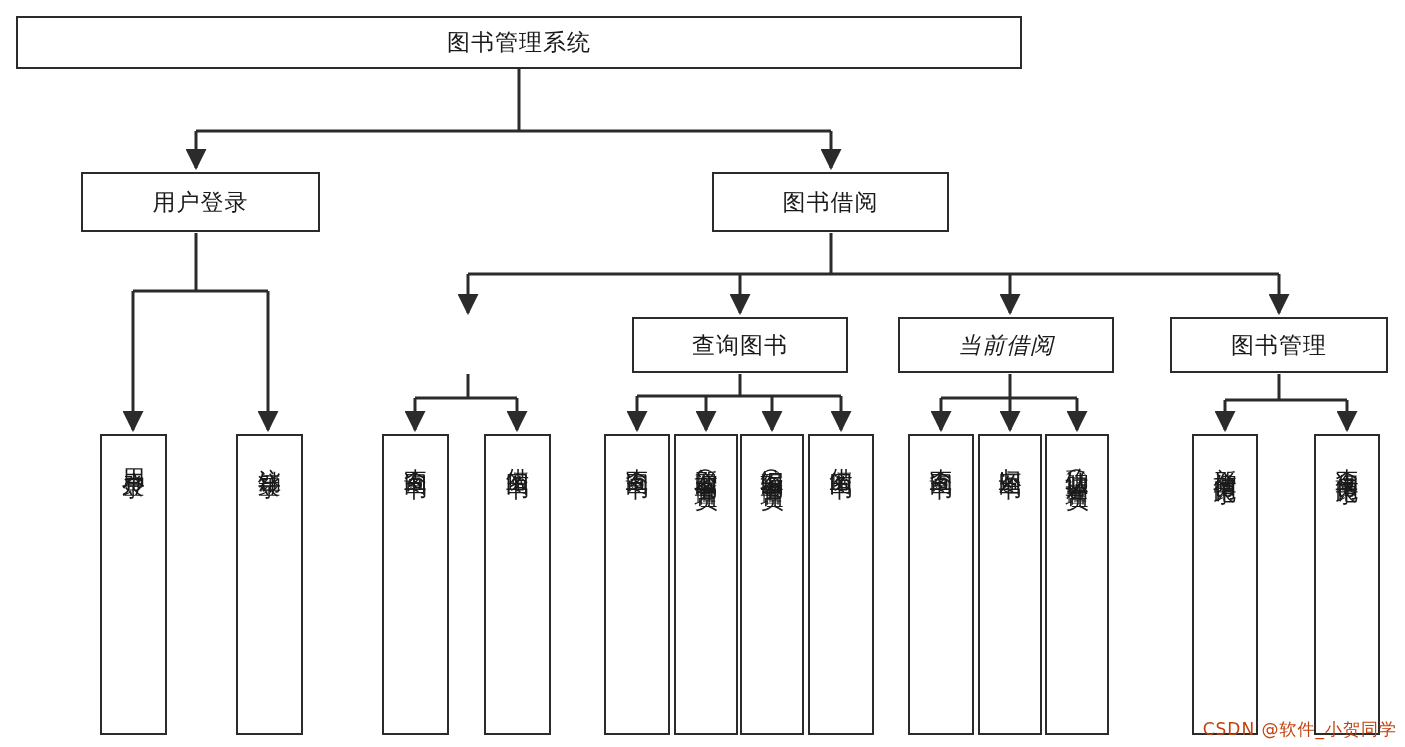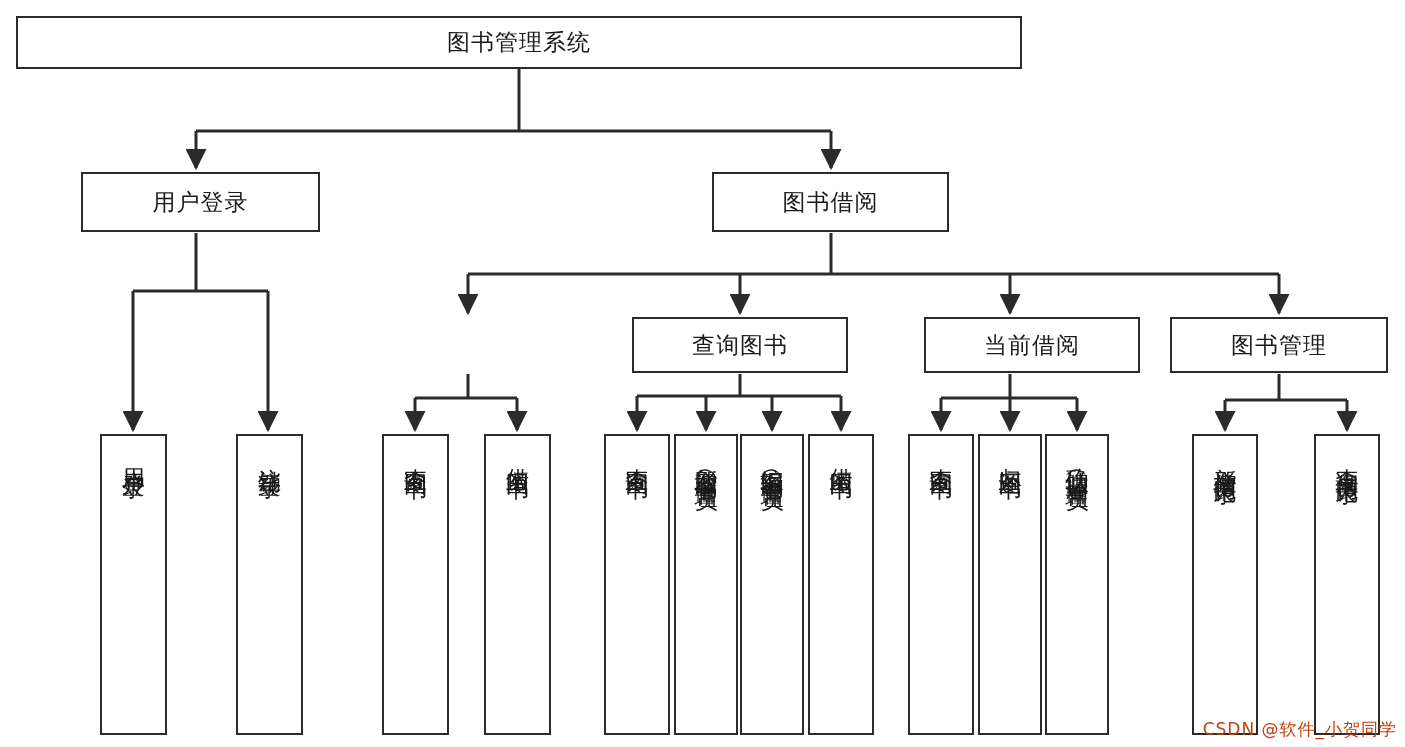--- a/index.html
+++ b/index.html
@@ -126,21 +126,21 @@
   <div class="node horiz" style="left:81px; top:172px; width:239px; height:60px;">
     <span>用户登录</span>
   </div>
   <div class="node horiz" style="left:712px; top:172px; width:237px; height:60px;">
     <span>图书借阅</span>
   </div>
 
   <div class="node horiz" style="left:632px; top:317px; width:216px; height:56px;">
     <span>查询图书</span>
   </div>
-  <div class="node horiz" style="left:924px; top:317px; width:216px; height:56px;">
+  <div class="node horiz" style="left:898px; top:317px; width:216px; height:56px;font-style:italic;">
     <span>当前借阅</span>
   </div>
   <div class="node horiz" style="left:1170px; top:317px; width:218px; height:56px;">
     <span>图书管理</span>
   </div>
 
   <div class="node vert" style="left:100px; top:434px; width:67px; height:301px;">
     <span class="vlabel">用户登录</span>
   </div>
   <div class="node vert" style="left:236px; top:434px; width:67px; height:301px;">

